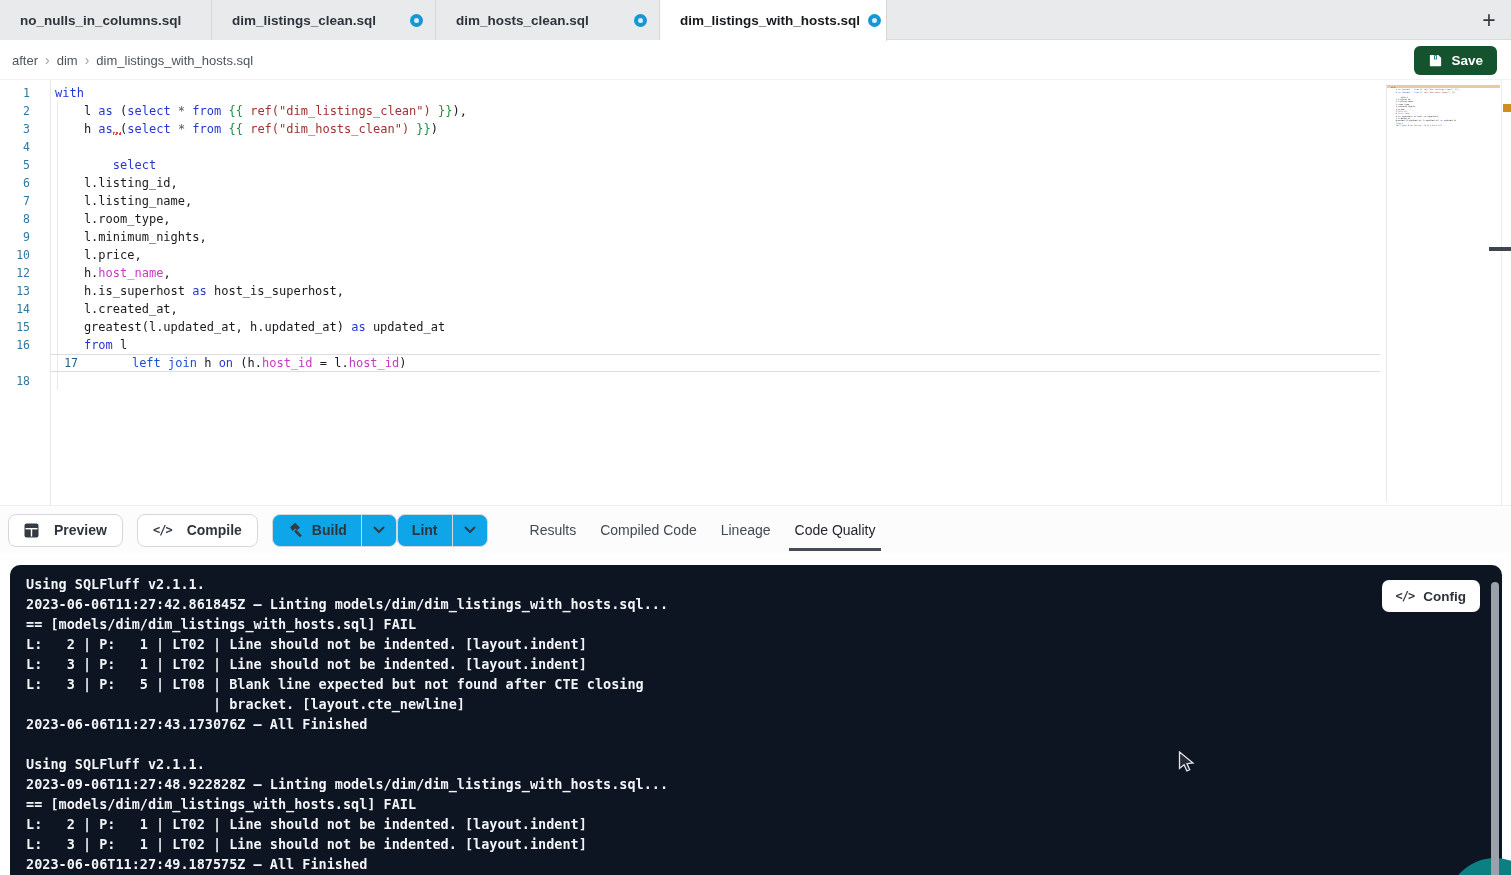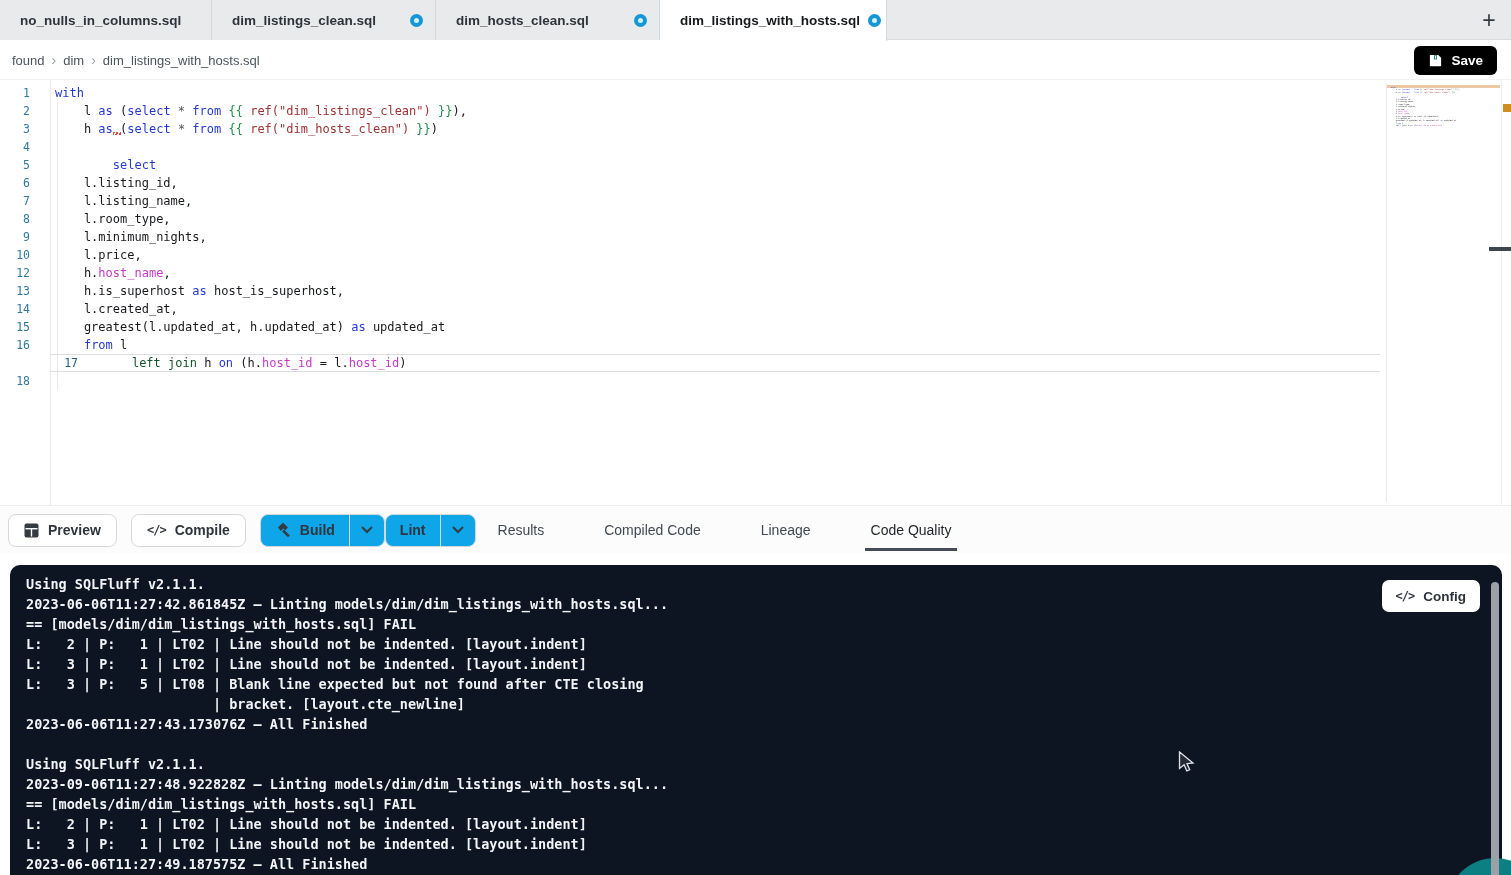--- a/index.html
+++ b/index.html
@@ -25,40 +25,40 @@
   .newtab { position:absolute; right:8px; top:6px; width:28px; height:28px; display:flex;
     align-items:center; justify-content:center; font-size:23px; font-weight:300;
     color:#33383f; cursor:pointer; }
 
   
   .crumb-row { position:absolute; left:0; top:41px; width:1511px; height:39px; background:#fff;
     border-bottom:1px solid #f1f2f3; display:flex; align-items:center; padding:0 14px 0 12px; }
   .crumb { font-size:13px; color:#4c545e; display:flex; align-items:center; }
   .crumb .seg { cursor:pointer; }
   .crumb .sep { color:#9aa1a8; margin:0 7px; font-size:14px; }
-  .save-btn { margin-left:auto; background:#000000; color:#fff; border:none; border-radius:6px;
+  .save-btn { margin-left:auto; background:#14532d; color:#fff; border:none; border-radius:6px;
     height:29px; padding:8px 14px; font-size:13.5px; font-weight:600; display:flex;
     align-items:center; gap:8px; cursor:pointer; font-family:"Liberation Sans",sans-serif; }
 
   
   .editor { position:absolute; left:0; top:80px; width:1511px; height:426px; background:#fff;
     border-bottom:1px solid #ededef; }
   .gutter-sep { position:absolute; left:50px; top:0; width:1px; height:100%; background:#e7e9eb; }
   .indent-guide { position:absolute; left:57px; top:22px; width:1px; height:288px; background:#e7e9eb; }
   .code-lines { position:absolute; left:0; top:4px; width:1380px; }
   .line { display:flex; height:18px; position:relative; }
   .line .ln { flex:none; width:30px; text-align:right; color:#30789f;
     font-family:"DejaVu Sans Mono", monospace; font-size:11.5px; line-height:18px; }
   .line .code { margin-left:25px; font-family:"DejaVu Sans Mono", monospace; font-size:12px;
     line-height:18px; white-space:pre; }
   .line.current::before { content:""; position:absolute; left:50px; width:1330px; top:0; bottom:0;
     border-top:1px solid #dadde1; border-bottom:1px solid #dadde1; pointer-events:none; }
   .line.current .ln { color:#1e5d7e;margin-left:48px; }
   .tk-k{color:#2438d2} .tk-j{color:#1f8a45} .tk-s{color:#a03333} .tk-v{color:#c63ac6}
-  .tk-g{color:#14532d} .tk-o{color:#555} .tk-d{color:#17191c}
+  .tk-g{color:#1d4ed8} .tk-o{color:#555} .tk-d{color:#17191c}
   .sq { position:relative; }
   .sq::after { content:""; position:absolute; left:0; right:-1px; bottom:1px; height:3px;
     background:repeating-linear-gradient(115deg,#e0443e 0 1.6px,transparent 1.6px 3.2px); }
 
   
   .minimap { position:absolute; left:1386px; top:4px; width:114px; height:418px;
     border-left:1px solid #e8e9eb; overflow:hidden; cursor:pointer; }
   .minimap-code { position:absolute; left:4px; top:2px; font-family:"DejaVu Sans Mono",monospace;
     font-size:2px; line-height:2.4px; white-space:pre; }
   .minimap-code div { height:2.4px; }
@@ -67,32 +67,32 @@
     border-left:1px solid #eceeef; }
   .ruler-marker-orange { position:absolute; left:1503px; top:24px; width:8px; height:8px;
     background:#cf8e1f; }
   .ruler-marker-dark { position:absolute; left:1489px; top:167px; width:22px; height:4px;
     background:#3e454d; }
 
   
   .toolbar-row { position:absolute; left:0; top:507px; width:1511px; height:46px;
     background:#fcfcfd; display:flex; align-items:center; padding-left:8px; }
   .tbtn { background:#fff; border:1px solid #d5d8db; border-radius:8px; height:33px;
-    display:flex; align-items:center; gap:9px; padding:0 15px; font-size:14px; font-weight:600;
+    display:flex; align-items:center; gap:15px; padding:0 15px; font-size:14px; font-weight:600;
     color:#2f353c; cursor:pointer; font-family:"Liberation Sans",sans-serif; }
   .tbtn + .tbtn, .split + .tbtn, .tbtn + .split { margin-left:14px; }
   .split { display:flex; height:33px; border:1px solid #d5d8db; border-radius:8px;
     background:#0ea5e9; overflow:hidden; }
   .split .main { display:flex; align-items:center; gap:9px; padding:0 14px; font-size:14px;
     font-weight:600; color:#2f353c; cursor:pointer; }
   .split .arrow { width:35px; display:flex; align-items:center; justify-content:center;
     border-left:1px solid #d5d8db; cursor:pointer; }
   .code-glyph { font-family:"DejaVu Sans Mono",monospace; font-weight:700; font-size:12px;
     color:#343b43; letter-spacing:-1px; }
-  .panel-tabs { display:flex; margin-left:22px; gap:60px; height:46px; align-items:center; }
+  .panel-tabs { display:flex; margin-left:42px; gap:24px; height:46px; align-items:center; }
   .ptab { font-size:14px; color:#424952; cursor:pointer; height:46px; display:flex;
     align-items:center; position:relative; }
   .ptab.active { color:#23272d; font-weight:400; }
   .ptab.active::after { content:""; position:absolute; left:-6px; right:-6px; bottom:2px;
     height:3px; background:#454c56; }
 
   
   .terminal { position:absolute; left:10px; top:565px; width:1492px; height:320px;
     background:#0e1522; border-radius:10px; color:#f2f4f7; }
   .term-body { position:absolute; left:16px; top:9px; right:30px; }
@@ -129,21 +129,21 @@
     <div class="ftab active" style="width:227px">
       <span class="lbl">dim_listings_with_hosts.sql</span>
       <span class="dot"></span>
     </div>
     <div class="tab-filler"></div>
   </div>
   <div class="newtab">+</div>
 
   <div class="crumb-row">
     <div class="crumb">
-      <span class="seg">found</span>
+      <span class="seg">after</span>
       <span class="sep">›</span>
       <span class="seg">dim</span>
       <span class="sep">›</span>
       <span class="seg">dim_listings_with_hosts.sql</span>
     </div>
     <button class="save-btn">
       <svg width="15" height="15" viewBox="0 0 16 16">
         <path d="M2.5 2 H11 L14 5 V13.4 Q14 14 13.4 14 H2.6 Q2 14 2 13.4 V2.6 Q2 2 2.5 2 Z" fill="#ffffff"></path>
         <rect x="6.4" y="2.4" width="3.2" height="4.4" fill="#14797b"></rect>
         <rect x="7.4" y="3.2" width="1.3" height="2.8" fill="#ffffff"></rect>

